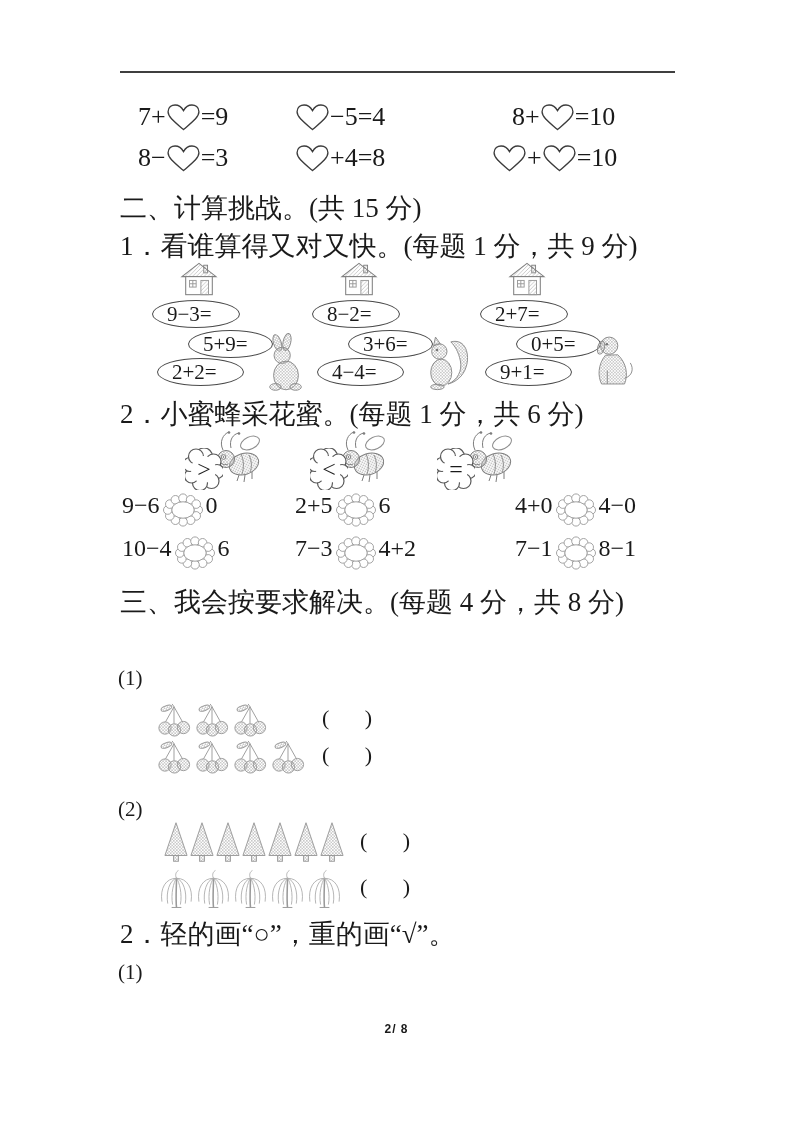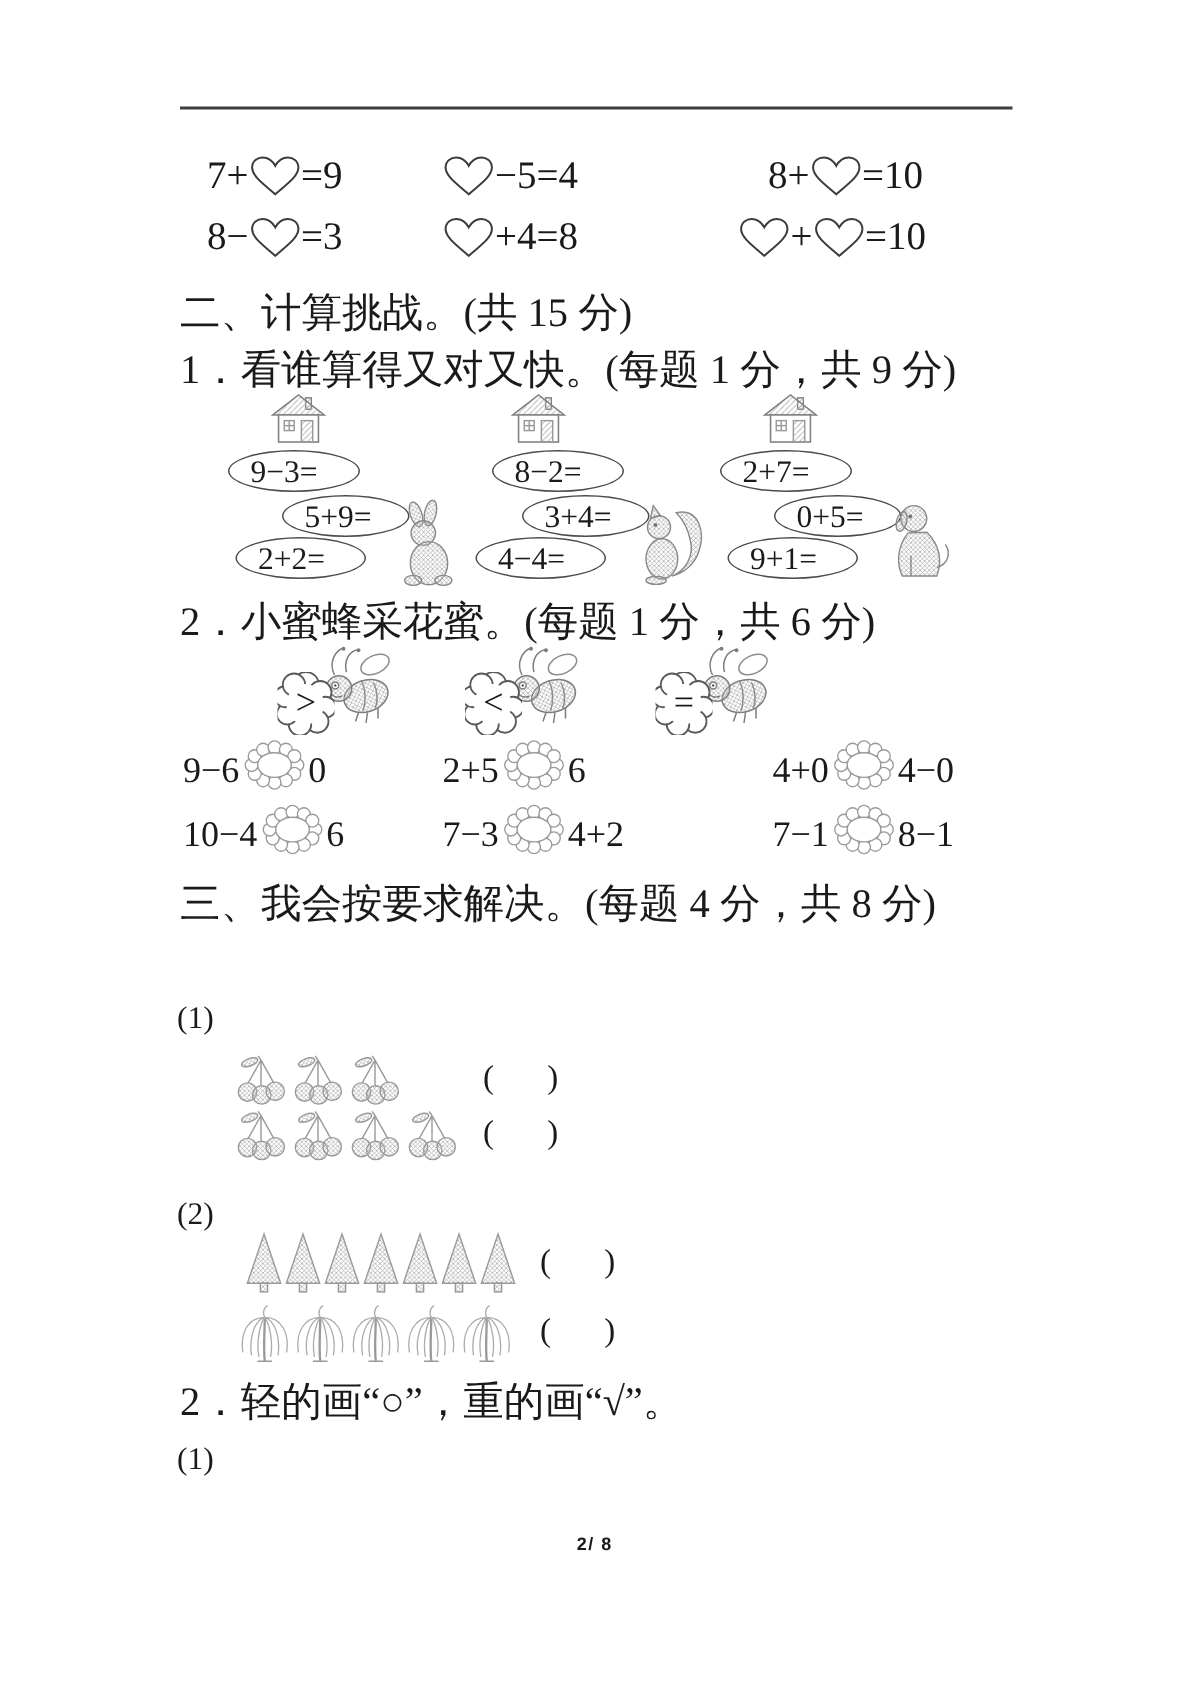--- a/index.html
+++ b/index.html
@@ -18,21 +18,21 @@
     border:1.6px solid #4b4b4b;border-radius:50%;background:#fff;
     display:flex;align-items:center;box-sizing:border-box;
     padding-left:14px;font-size:21px;white-space:nowrap;
   }
   .cloud-wrap{width:38px;height:42px;}
   .cloud-sym{
     position:absolute;left:0;top:0;width:38px;height:42px;
     display:flex;align-items:center;justify-content:center;
     font-size:24px;
   }
-  .cmp{display:flex;align-items:flex-end;font-size:24px;white-space:nowrap;height:36px;}
+  .cmp{display:flex;align-items:flex-start;font-size:24px;white-space:nowrap;height:36px;}
   .cmp svg{margin:0 2px;}
   .pic-row{display:flex;align-items:flex-end;}
   .bracket{font-size:22px;word-spacing:30px;white-space:pre;}
   .footer{
     font-family:"Liberation Sans","DejaVu Sans",sans-serif;
     font-size:12px;font-weight:bold;letter-spacing:1px;
   }
 </style>
 </head>
 <body>
@@ -133,25 +133,25 @@
       <div class="abs" style="left: 312px; top: 300px; width: 170px; height: 90px;">
         <div class="abs" style="left: 28px; top: -38px;"><svg width="38" height="34" viewBox="0 0 40 35">
             <rect x="25" y="3" width="4" height="8" fill="url(#hatch)" stroke="#808080"></rect>
             <polygon points="2,15 20,1 38,15" fill="url(#hatch)" stroke="#808080" stroke-width="1.1"></polygon>
             <rect x="6" y="15" width="28" height="19" fill="#fff" stroke="#808080" stroke-width="1.1"></rect>
             <rect x="10" y="19" width="7" height="7" fill="#fff" stroke="#9a9a9a"></rect>
             <line x1="13.5" y1="19" x2="13.5" y2="26" stroke="#9a9a9a"></line>
             <line x1="10" y1="22.5" x2="17" y2="22.5" stroke="#9a9a9a"></line>
             <rect x="22" y="19" width="8" height="15" fill="url(#hatch)" stroke="#9a9a9a"></rect>
           </svg></div>
-        <div class="abs oval" style="left: 16px; top: 0px; width: 88px; height: 28px; align-items: flex-end;">
+        <div class="abs oval" style="left: 0px; top: 0px; width: 88px; height: 28px; align-items: flex-end;">
           <span>8−2=</span>
         </div>
         <div class="abs oval" style="left: 36px; top: 30px; width: 85px; height: 28px;">
-          <span>3+4=</span>
+          <span>3+6=</span>
         </div>
         <div class="abs oval" style="left: 5px; top: 58px; width: 87px; height: 28px;">
           <span>4−4=</span>
         </div>
         <div class="abs" style="left: 112px; top: 33px;"><svg width="46" height="58" viewBox="0 0 48 58">
             <path d="M28 8 C44 4,48 22,44 34 C41 44,33 50,25 52 C35 48,40 38,38 28 C36 18,32 12,28 8 Z" fill="url(#hatch2)" stroke="#8a8a8a"></path>
             <polygon points="10,12 12,3 17,10" fill="url(#hatch2)" stroke="#8a8a8a"></polygon>
             <circle cx="16" cy="18" r="8" fill="url(#hatch2)" stroke="#8a8a8a"></circle>
             <circle cx="13.5" cy="16.5" r="1.4" fill="#777"></circle>
             <ellipse cx="18" cy="40" rx="11" ry="14" fill="url(#hatch2)" stroke="#8a8a8a"></ellipse>

